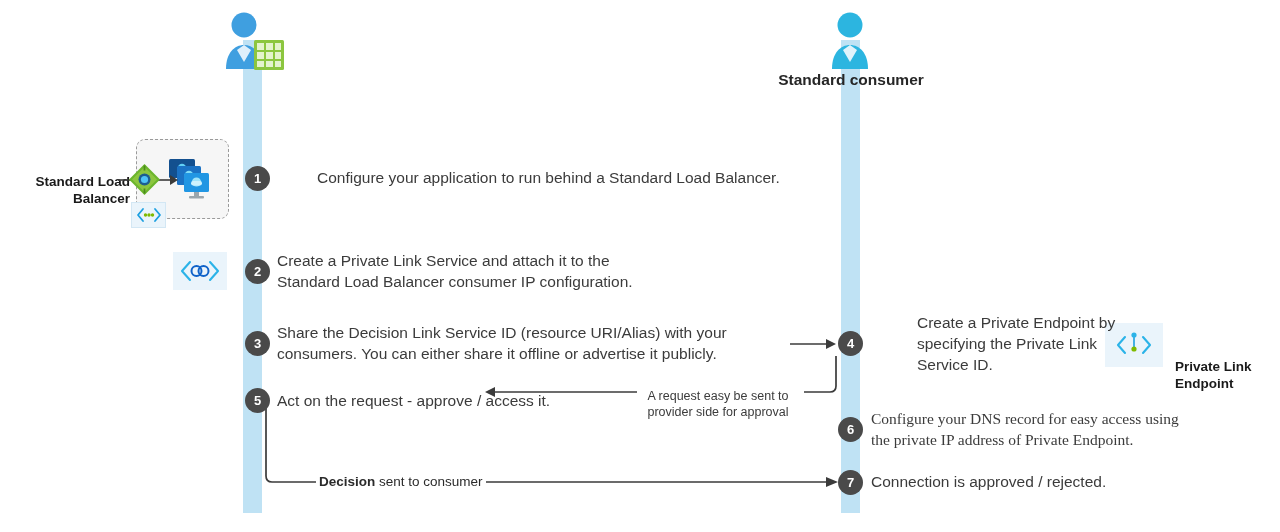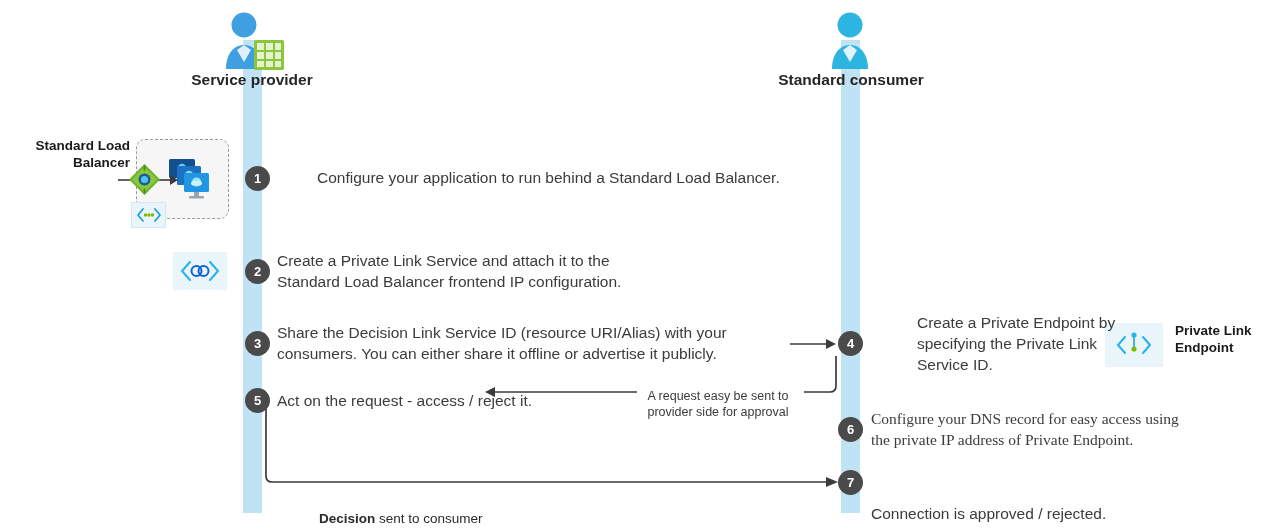--- a/index.html
+++ b/index.html
@@ -71,20 +71,21 @@
     white-space: pre-line;
   }
 
   
   .res-label {
     position: absolute;
     font-weight: bold;
     font-size: 13.5px;
     line-height: 17px;
     color: #1a1a1a;
+    margin-top: 36px;
   }
   .res-label.right { text-align: right; }
 
   
   .icon-tile {
     position: absolute;
     background: #eaf4fb;
     display: flex;
     align-items: center;
     justify-content: center;
@@ -122,21 +123,20 @@
     z-index: 4;
   }
   .decision-label {
     position: absolute;
     font-size: 13.5px;
     line-height: 17px;
     color: #2b2b2b;
     background: #ffffff;
     padding: 0 3px;
     z-index: 5;
-    margin-top: 37px;
   }
   .decision-label b { font-weight: bold; }
 </style>
 </head>
 <body>
 
 <div id="diagram">
 
   <div class="lifeline" id="lifeline-provider"></div>
   <div class="lifeline" id="lifeline-consumer"></div>
@@ -164,22 +164,20 @@
   </div>
 
   <div class="avatar" id="consumer-avatar">
     <svg width="48" height="58" viewBox="0 0 48 58">
       <circle cx="24" cy="13" r="12.5" fill="#2cb5e0"></circle>
       <path d="M6 57 C6 41 14.5 33 24 33 C33.5 33 42 41 42 57 Z" fill="#2cb5e0"></path>
       <path d="M24 33 L17 38 L24 50 L31 38 Z" fill="#e1f3fb"></path>
     </svg>
   </div>
 
-  <div class="actor-label" id="provider-label">Service
-provider</div>
   <div class="actor-label" id="consumer-label">Standard
 consumer</div>
 
   <div class="res-label right" id="slb-label" style="left:12px; top:137px; width:118px;">Standard Load
 Balancer</div>
 
   <div id="vnet-box"></div>
 
   <svg class="abs" style="left:118px; top:170px; width:60px; height:20px; z-index:3;">
     <line x1="0" y1="10" x2="26" y2="10" stroke="#3b3b3b" stroke-width="1.6"></line>
@@ -272,34 +270,34 @@
   <div class="decision-label" style="left:316px; top:473px;"><b>Decision</b><span> sent to consumer</span></div>
 
   <div class="annotation" style="left:628px; top:388px; width:180px;">A request easy be sent to
 provider side for approval</div>
 
   <div class="step-badge" style="left:245px; top:166px;">1</div>
   <div class="step-text" style="left:277px; top:167px; width:560px;margin-left:40px;">Configure your application to run behind a Standard Load Balancer.</div>
 
   <div class="step-badge" style="left:245px; top:259px;">2</div>
   <div class="step-text" style="left:277px; top:250px; width:520px;">Create a Private Link Service and attach it to the
-Standard Load Balancer frontend IP configuration.</div>
+Standard Load Balancer consumer IP configuration.</div>
 
   <div class="step-badge" style="left:245px; top:331px;">3</div>
   <div class="step-text" style="left:277px; top:322px; width:520px;">Share the Decision Link Service ID (resource URI/Alias) with your
 consumers. You can either share it offline or advertise it publicly.</div>
 
   <div class="step-badge" style="left:838px; top:331px;">4</div>
   <div class="step-text" style="left:917px; top:312px; width:225px;">Create a Private Endpoint by
 specifying the Private Link
 Service ID.</div>
 
   <div class="step-badge" style="left:245px; top:388px;">5</div>
-  <div class="step-text" style="left:277px; top:390px; width:300px;">Act on the request - access / reject it.</div>
+  <div class="step-text" style="left:277px; top:390px; width:300px;">Act on the request - approve / access it.</div>
 
   <div class="step-badge" style="left:838px; top:417px;">6</div>
   <div class="step-text" style="left:871px; top:408px; width:400px;font-family:Liberation Serif, serif;">Configure your DNS record for easy access using
 the private IP address of Private Endpoint.</div>
 
   <div class="step-badge" style="left:838px; top:470px;">7</div>
-  <div class="step-text" style="left:871px; top:471px; width:350px;margin-top:32px;">Connection is approved / rejected.</div>
+  <div class="step-text" style="left:871px; top:471px; width:350px;">Connection is approved / rejected.</div>
 
 </div>
 
 </body></html>

